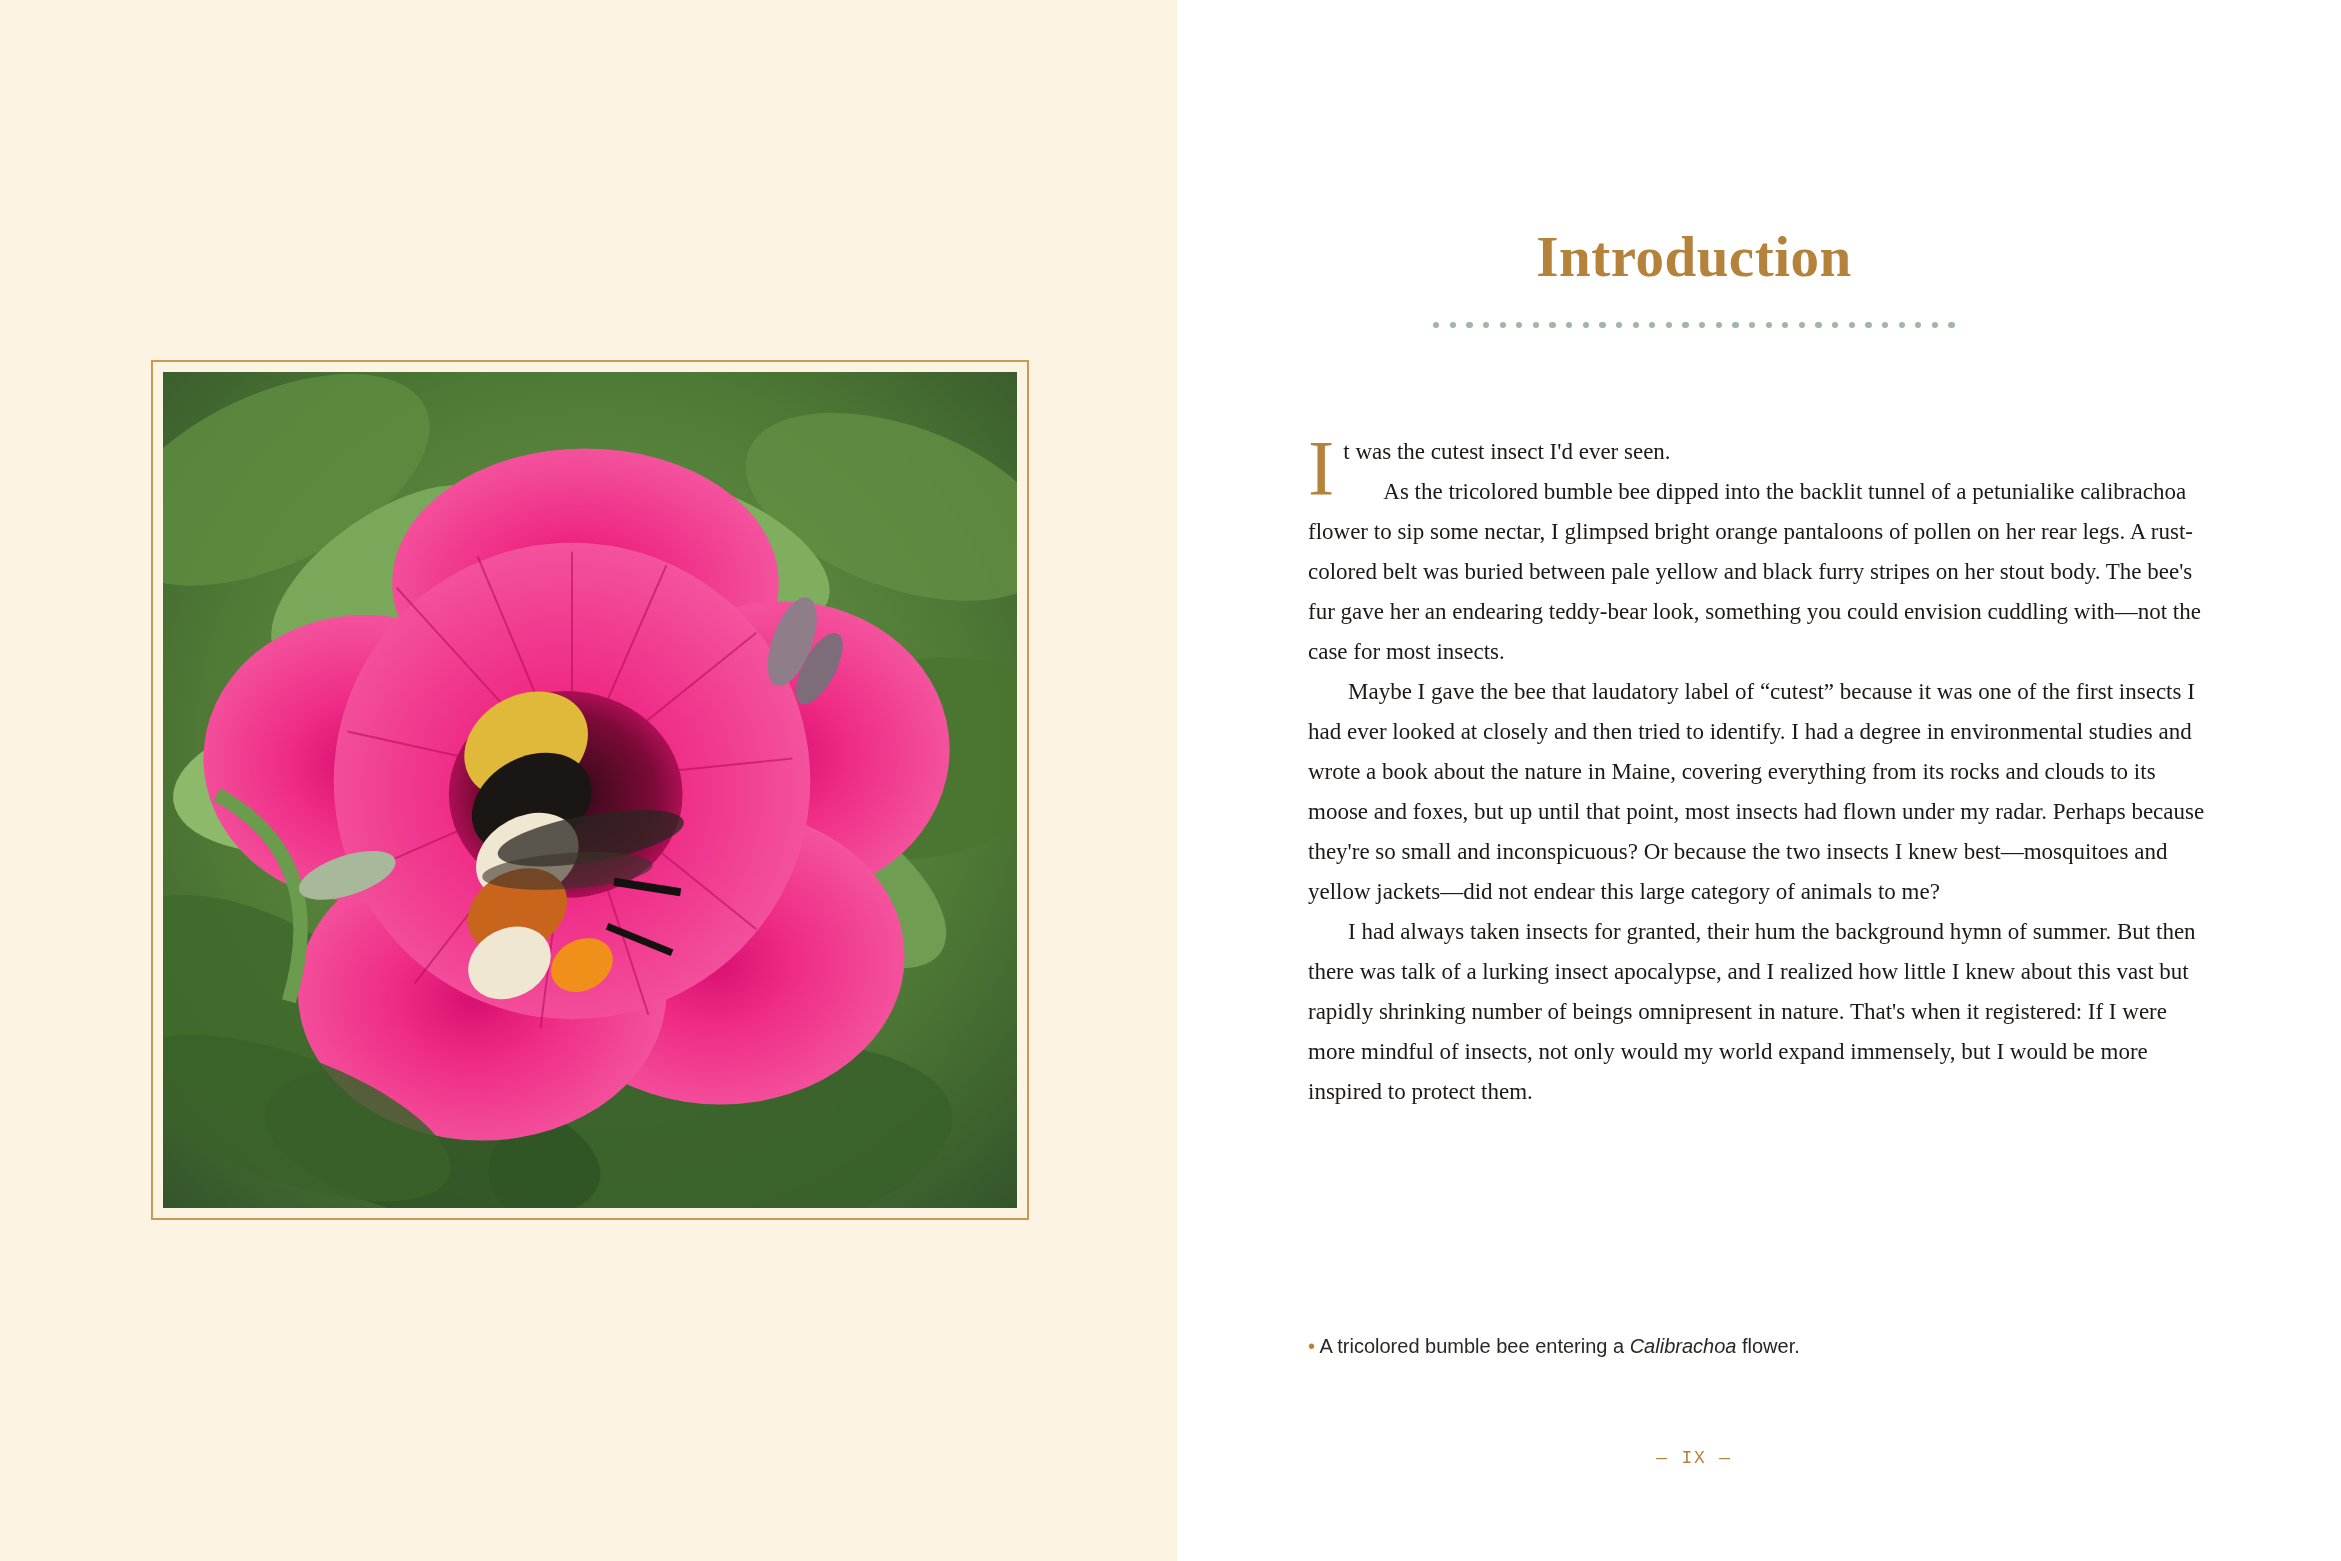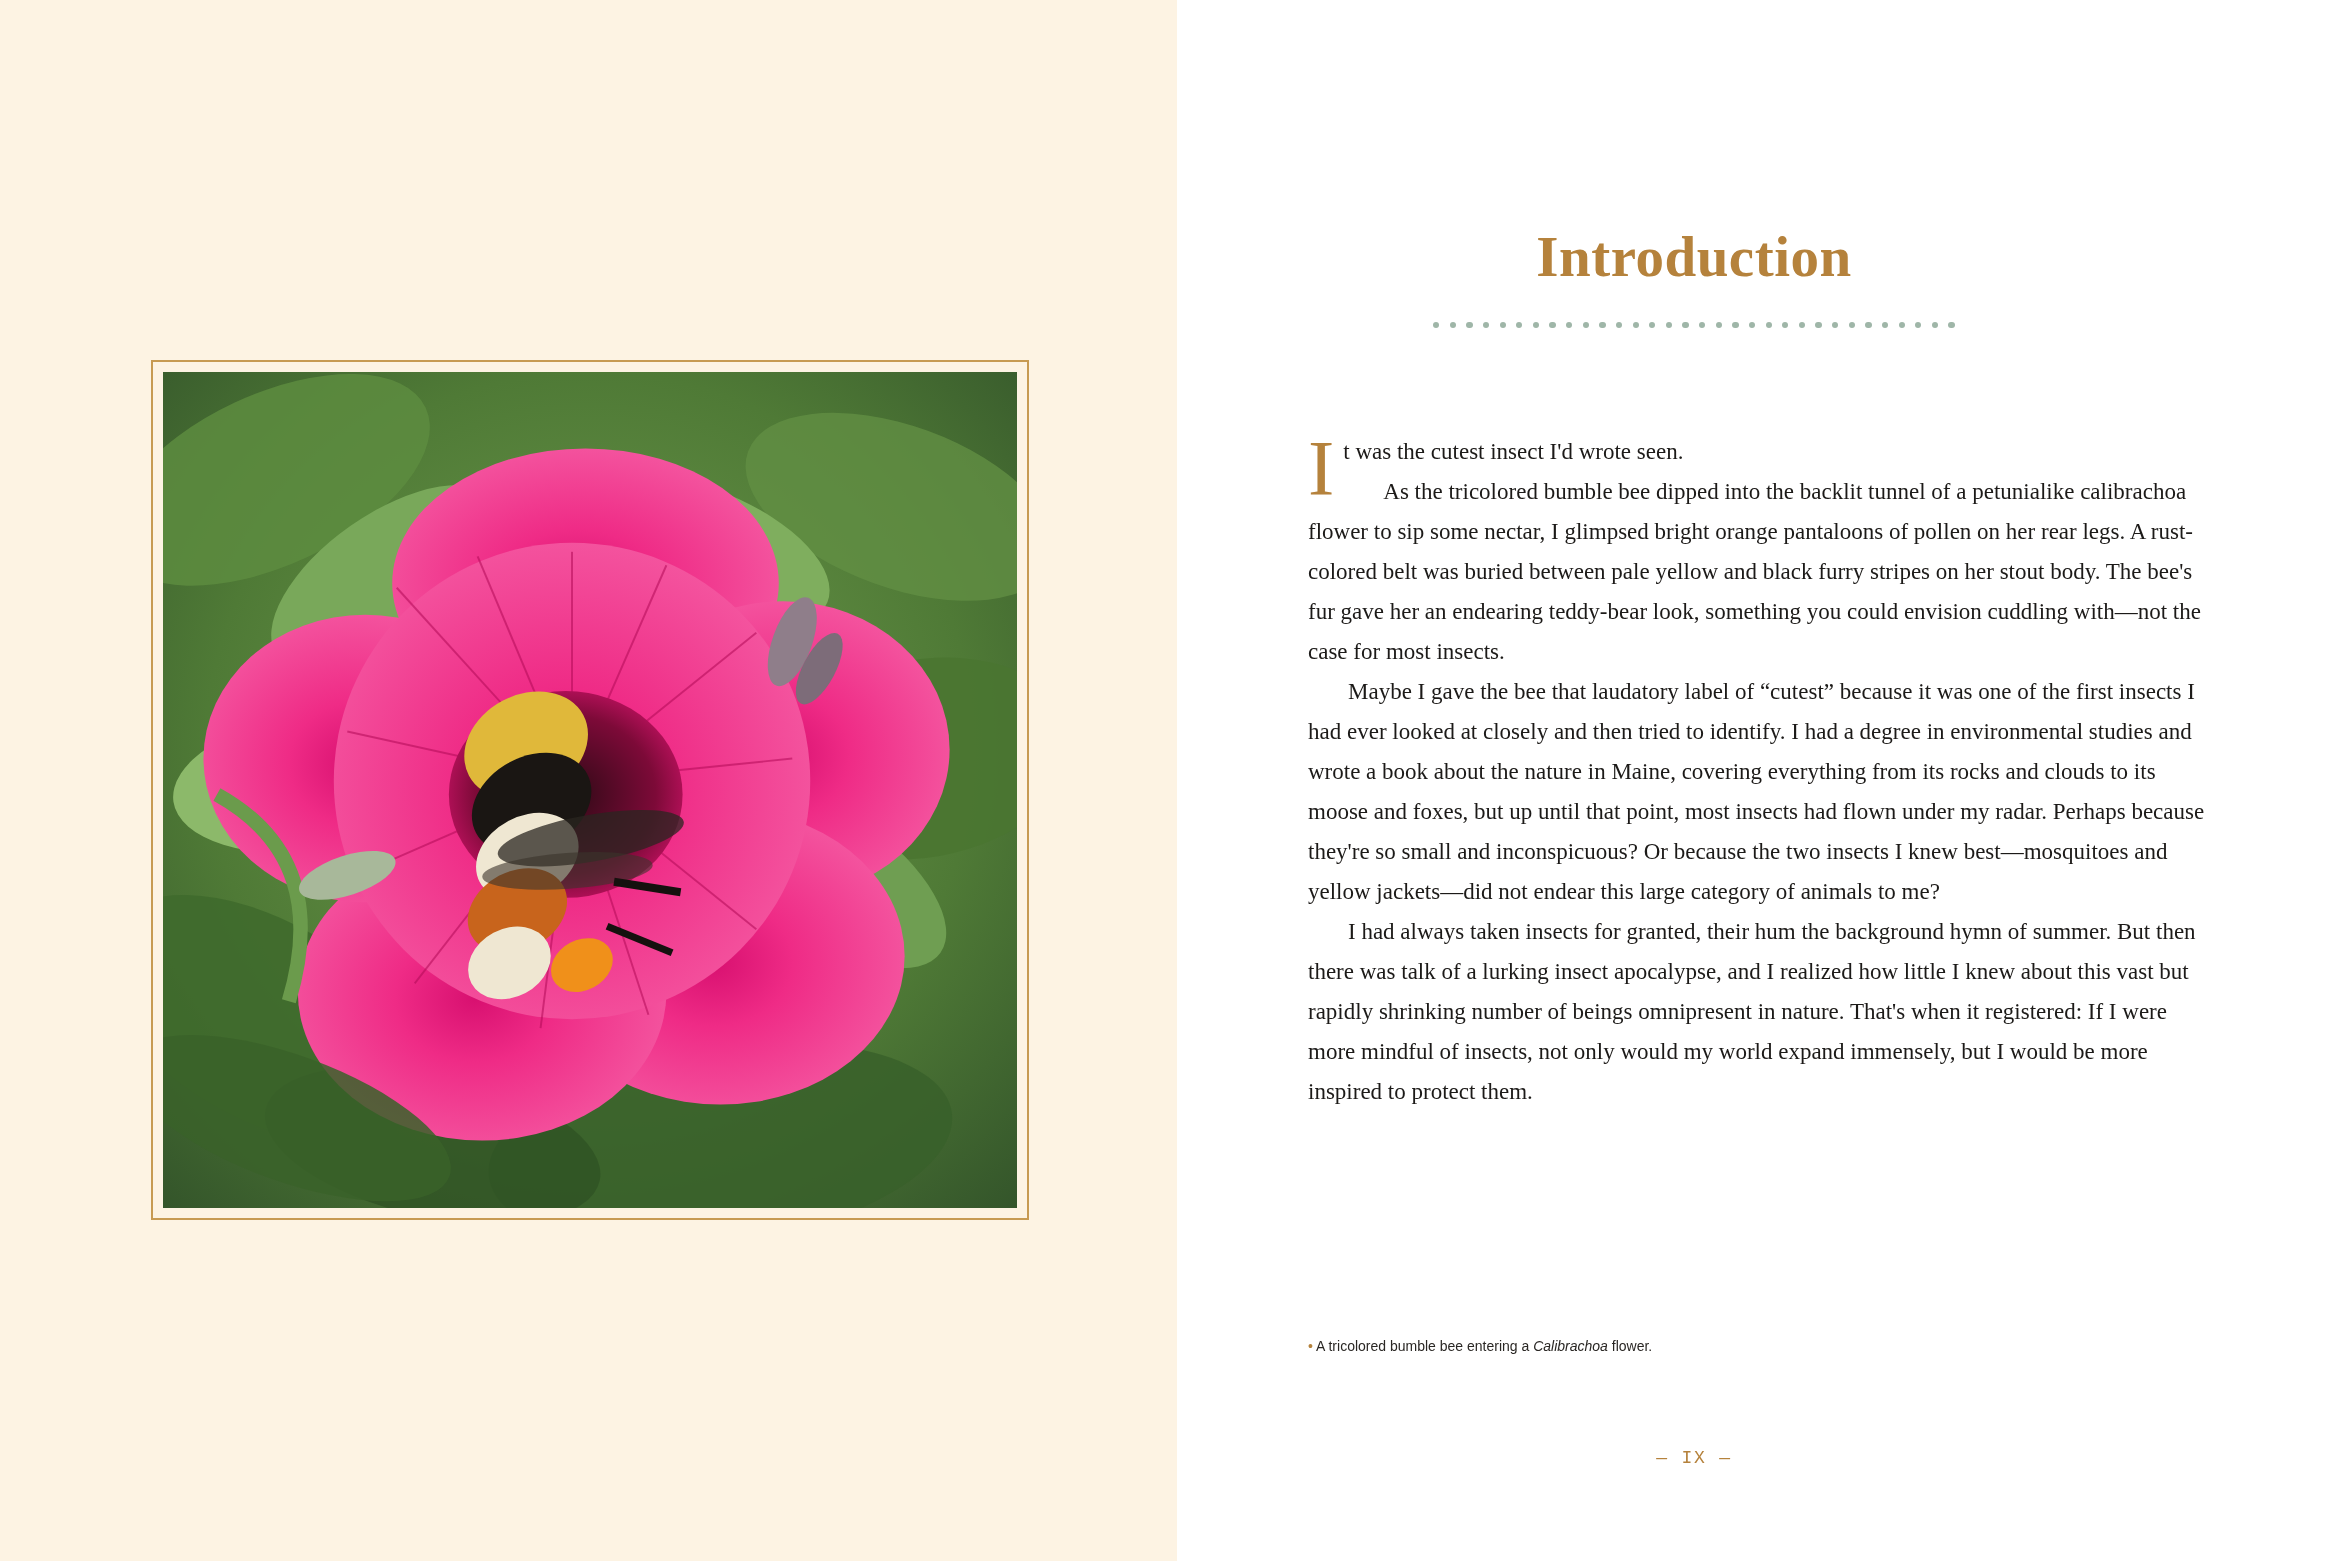--- a/index.html
+++ b/index.html
@@ -102,21 +102,21 @@
     line-height: 67px;
     padding: 1.8px 9px 0 0;
     color: #b5823c;
     font-family: "Liberation Serif", serif;
   }
   .caption {
     position: absolute;
     left: 131px;
     top: 1333px;
     width: 901px;
-    font-size: 14px;
+    font-size: 20px;
     line-height: 27px;
     color: #2a2724;
     font-family: "Liberation Sans", sans-serif;
   }
   .caption .bullet {
     color: #b5823c;
   }
   .caption i {
     font-style: italic;
   }
@@ -267,21 +267,21 @@
         <span></span>
         <span></span>
         <span></span>
         <span></span>
         <span></span>
       <span></span>
         <span></span>
     </div>
 
     <div class="body-col">
-      <p class="first"><span class="dropcap">I</span><span>t was the cutest insect I'd wrote seen.</span></p>
+      <p class="first"><span class="dropcap">I</span><span>t was the cutest insect I'd ever seen.</span></p>
       <p>As the tricolored bumble bee dipped into the backlit tunnel of a petunialike calibrachoa flower to sip some nectar, I glimpsed bright orange pantaloons of pollen on her rear legs. A rust-colored belt was buried between pale yellow and black furry stripes on her stout body. The bee's fur gave her an endearing teddy-bear look, something you could envision cuddling with—not the case for most insects.</p>
       <p>Maybe I gave the bee that laudatory label of “cutest” because it was one of the first insects I had ever looked at closely and then tried to identify. I had a degree in environmental studies and wrote a book about the nature in Maine, covering everything from its rocks and clouds to its moose and foxes, but up until that point, most insects had flown under my radar. Perhaps because they're so small and inconspicuous? Or because the two insects I knew best—mosquitoes and yellow jackets—did not endear this large category of animals to me?</p>
       <p>I had always taken insects for granted, their hum the background hymn of summer. But then there was talk of a lurking insect apocalypse, and I realized how little I knew about this vast but rapidly shrinking number of beings omnipresent in nature. That's when it registered: If I were more mindful of insects, not only would my world expand immensely, but I would be more inspired to protect them.</p>
     </div>
 
     <div class="caption">
       <span class="bullet">•</span><span> A tricolored bumble bee entering a </span><i>Calibrachoa</i><span> flower.</span>
     </div>
 
     <div class="folio">— IX —</div>

